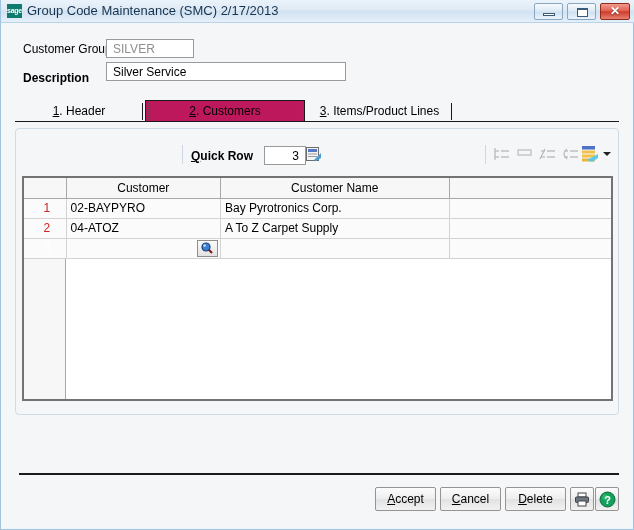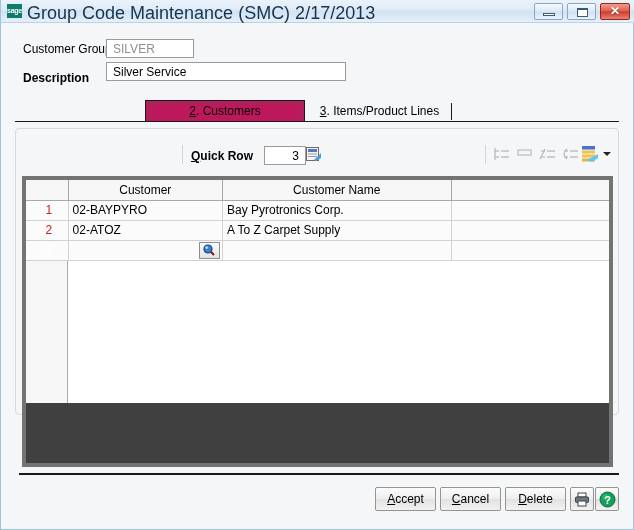--- a/index.html
+++ b/index.html
@@ -45,21 +45,21 @@
     font-size: 7px;
     font-weight: bold;
     line-height: 14px;
     text-align: center;
     letter-spacing: -0.3px;
     font-family: "Liberation Sans", sans-serif;
   }
   #title-text {
     position: absolute;
     left: 26px; top: 3px;
-    font-size: 18px;
+    font-size: 13px;
     color: #16344f;
     white-space: nowrap;
   }
   .wbtn {
     position: absolute;
     top: 3px;
     width: 29px; height: 17px;
     box-sizing: border-box;
     border: 1px solid #8ba7c0;
     border-radius: 2px;
@@ -230,23 +230,23 @@
     width: 0; height: 0;
     border-left: 4px solid transparent;
     border-right: 4px solid transparent;
     border-top: 4px solid #222222;
   }
 
   
   #grid {
     position: absolute;
     left: 21px; top: 153px;
-    width: 591px; height: 291px;
-    box-sizing: border-box;
-    border: 4px solid #737373;
+    width: 591px; height: 225px;
+    box-sizing: border-box;
+    border: 2px solid #737373;
     background: #404040;
     overflow: hidden;
   }
   #grid table {
     border-collapse: collapse;
     table-layout: fixed;
     width: 591px;
     font-size: 12px;
   }
   #grid th, #grid td {
@@ -397,20 +397,24 @@
       <svg width="18" height="17" viewBox="0 0 18 17">
         <polygon points="4,3.5 4,13.5 12.5,8.5" fill="#3b5fae"></polygon>
         <rect x="13.8" y="3.5" width="2.2" height="10" fill="#3b5fae"></rect>
       </svg>
     </div>
 
     <div class="lbl" style="left:22px; top:48px;font-weight:bold;">Description</div>
     <input class="txtbox" style="left: 105px; top: 39px; width: 240px;" value="Silver Service">
 
     <div id="tabstrip">
+      <div class="tab" id="tab-0">
+        <u class="mn">1</u><span>. Header</span>
+        <span class="sep"></span>
+      </div>
       <div class="tab" id="tab-1">
         <u class="mn">2</u><span>. Customers</span>
         <span class="focus"></span>
       </div>
       <div class="tab" id="tab-2">
         <u class="mn">3</u><span>. Items/Product Lines</span>
         <span class="sep"></span>
       </div>
     </div>
     <div id="tabline"></div>
@@ -495,21 +499,21 @@
         </thead>
         <tbody>
           <tr>
             <td class="num">1</td>
             <td class="cust">02-BAYPYRO</td>
             <td>Bay Pyrotronics Corp.</td>
             <td class="pad"></td>
           </tr>
           <tr>
             <td class="num">2</td>
-            <td class="cust">02-ATOZ</td>
+            <td class="cust">04-ATOZ</td>
             <td>A To Z Carpet Supply</td>
             <td class="pad"></td>
           </tr>
           <tr class="sel">
             <td class="num">3</td>
             <td class="cust">
               <div class="cellwrap">
                 <span></span>
                 <span id="row3-lookup">
                   <svg width="19" height="15" viewBox="0 0 19 15">

